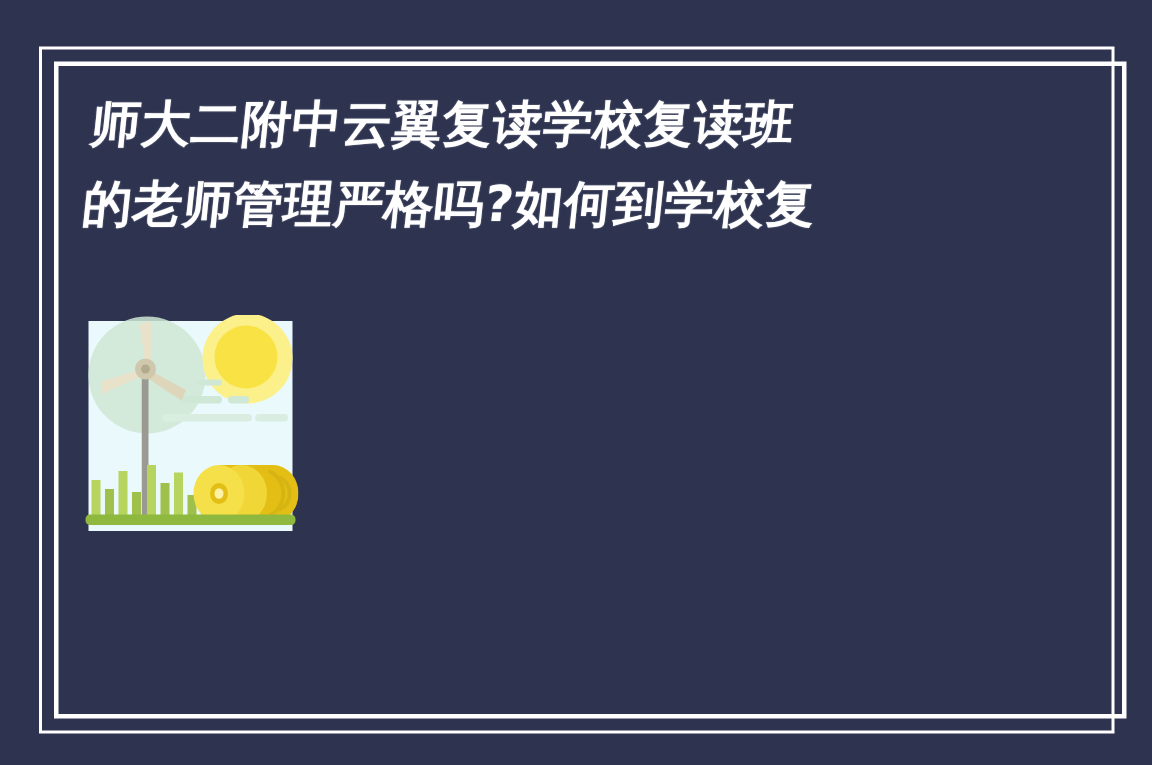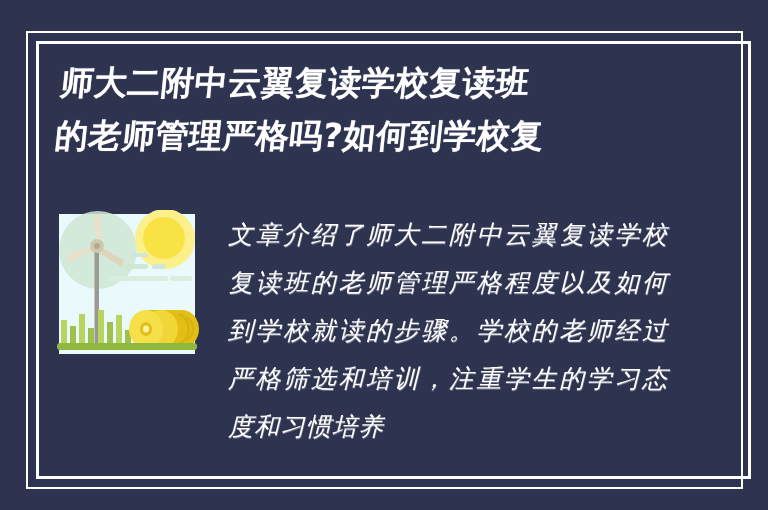--- a/index.html
+++ b/index.html
@@ -143,15 +143,14 @@
         <ellipse cx="95" cy="119" rx="6" ry="7" fill="#e3bf16"></ellipse>
         <ellipse cx="95" cy="119" rx="3" ry="3.5" fill="#fdf3a6"></ellipse>
         <path d="M128 104 A15 16 0 0 1 128 134" stroke="#d6b412" stroke-width="2.5" fill="none"></path>
         <path d="M135 108 A12 12 0 0 1 135 130" stroke="#d6b412" stroke-width="2.5" fill="none"></path>
       </g>
 
       <rect x="6" y="133" width="140" height="7" rx="3" fill="#8fb83f"></rect>
     </svg>
   </div>
 
-  <div class="body-text">文章介绍了师大二附中云翼复读学校复读班的老师管理严格程度以及如何到学校就读的步骤。学校的老师经过严格筛选和培训，注重学生的学习态度和习惯培养</div>
 
 </div>
 
 </body></html>

